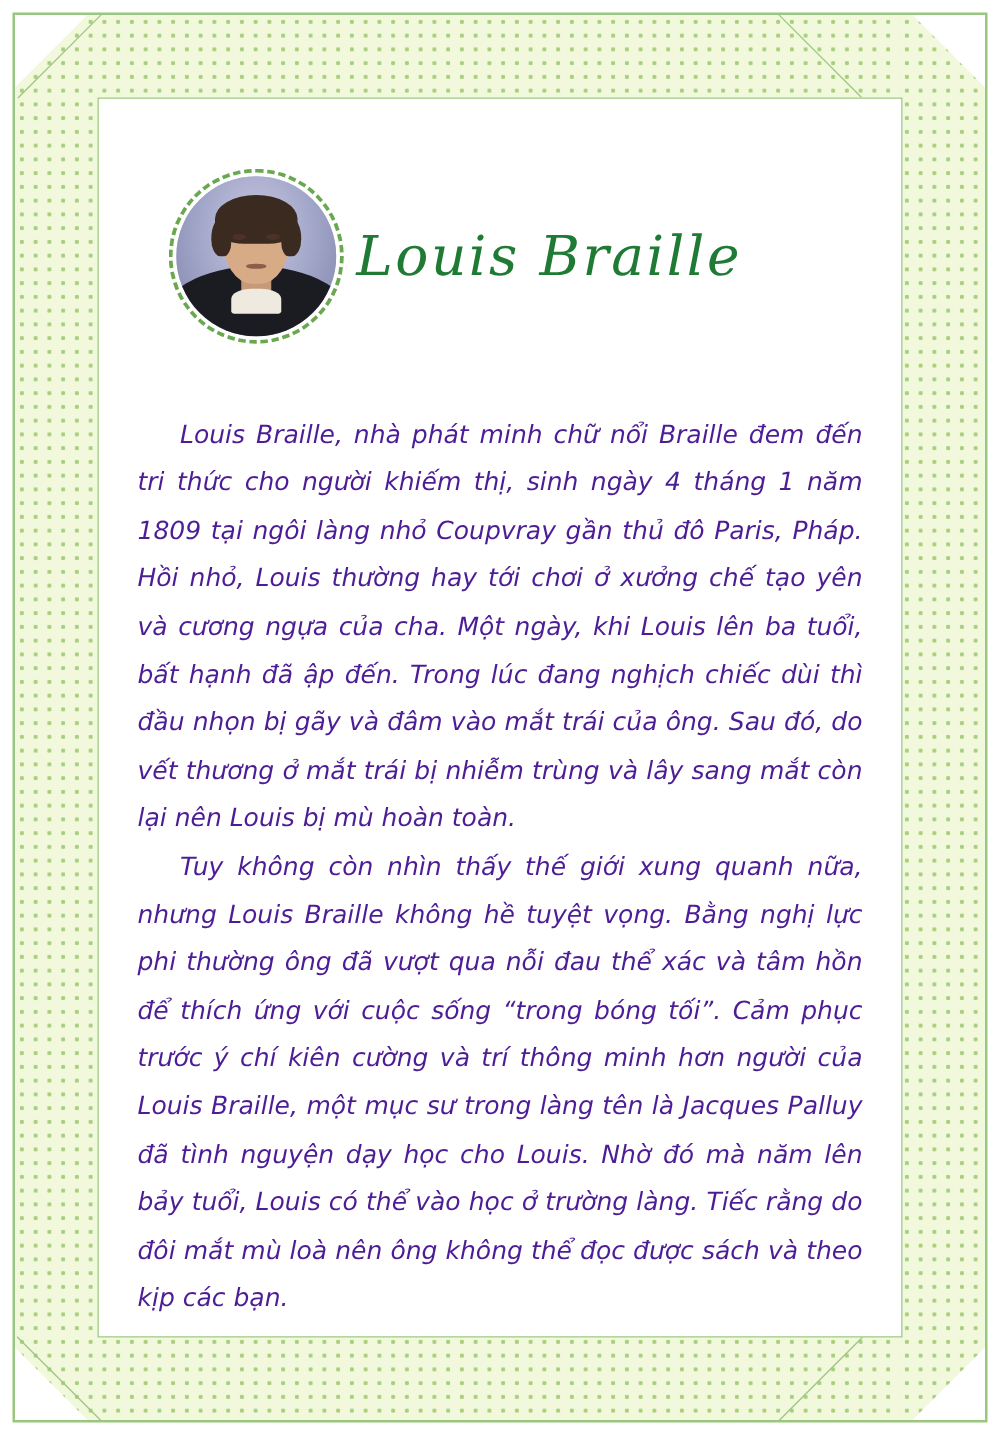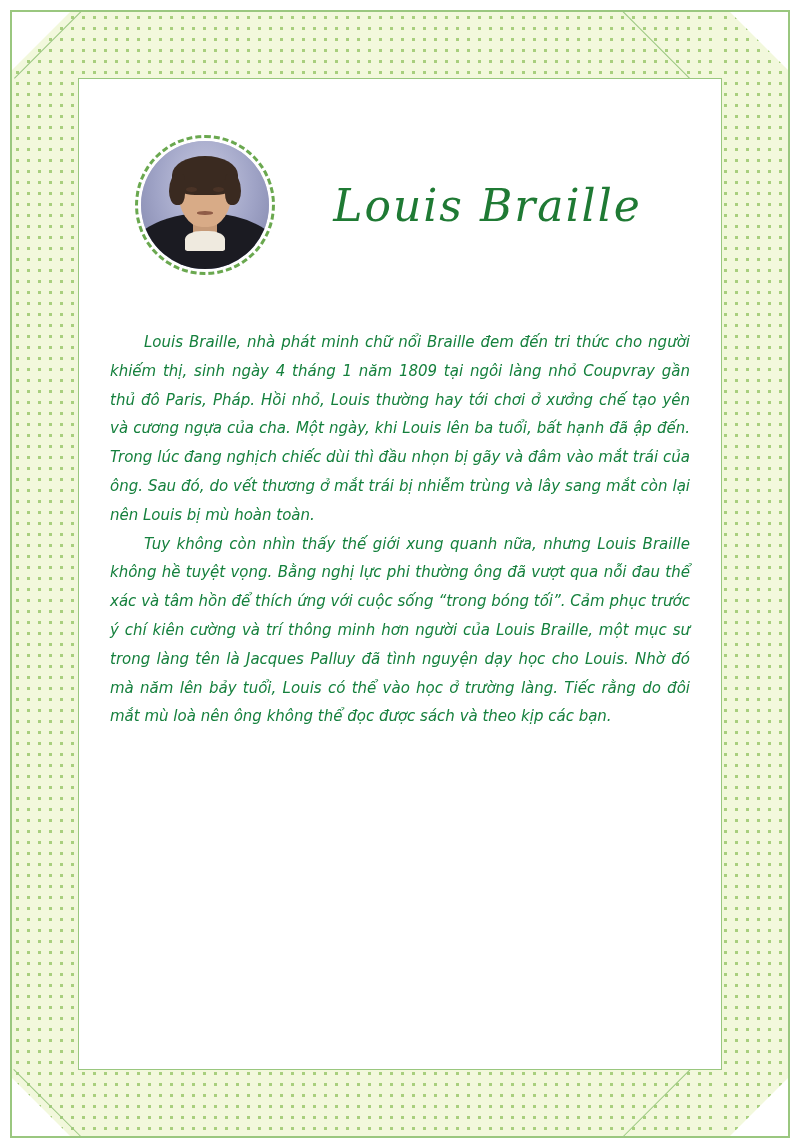--- a/index.html
+++ b/index.html
@@ -243,37 +243,37 @@
     left: 44%;
     top: 55%;
     width: 12%;
     height: 2.5%;
     background: #8f5c47;
     border-radius: 50%;
   }
 
   .title {
     flex: 1 1 auto;
-    text-align: center;
+    text-align: left;
     color: #1f7a34;
     font-family: "DejaVu Serif", serif;
     font-style: italic;
     font-size: 44px;
     letter-spacing: 2px;
     padding-left: 10px;
     white-space: nowrap;
   }
 
   .article {
     margin-top: 38px;
     font-family: "DejaVu Sans", sans-serif;
     font-style: italic;
-    font-size: 15px;
+    font-size: 20px;
     line-height: 1.92;
-    color: #15803d;
+    color: #4c1d95;
     text-align: justify;
   }
   .article p {
     margin: 0;
     text-indent: 34px;
   }
   .article p + p {
     margin-top: 0;
   }
 </style>

